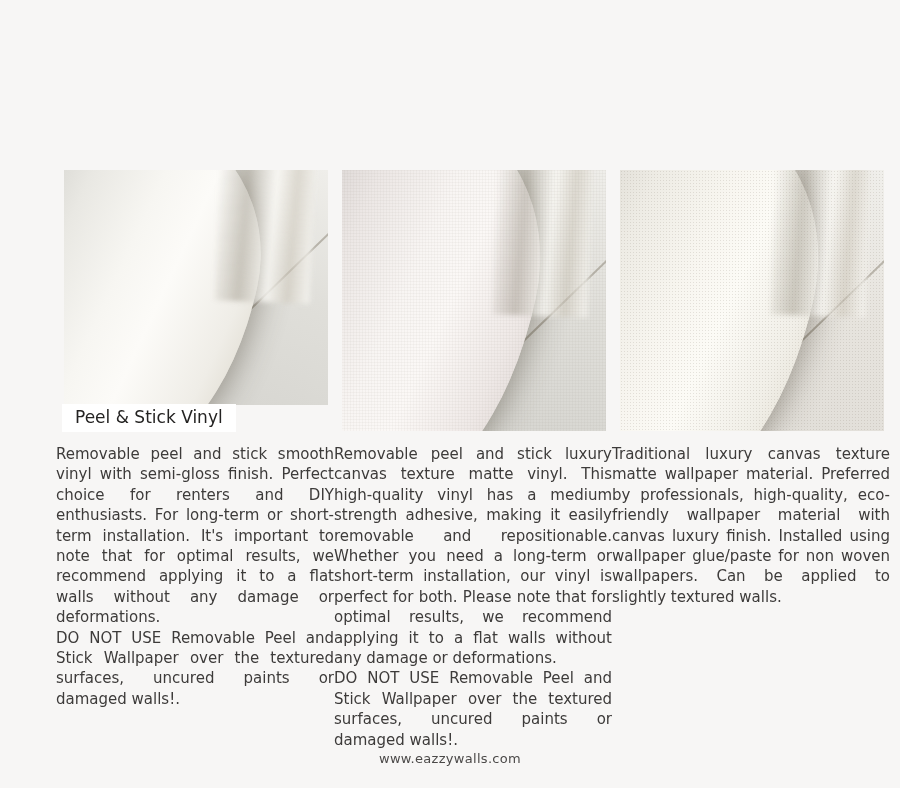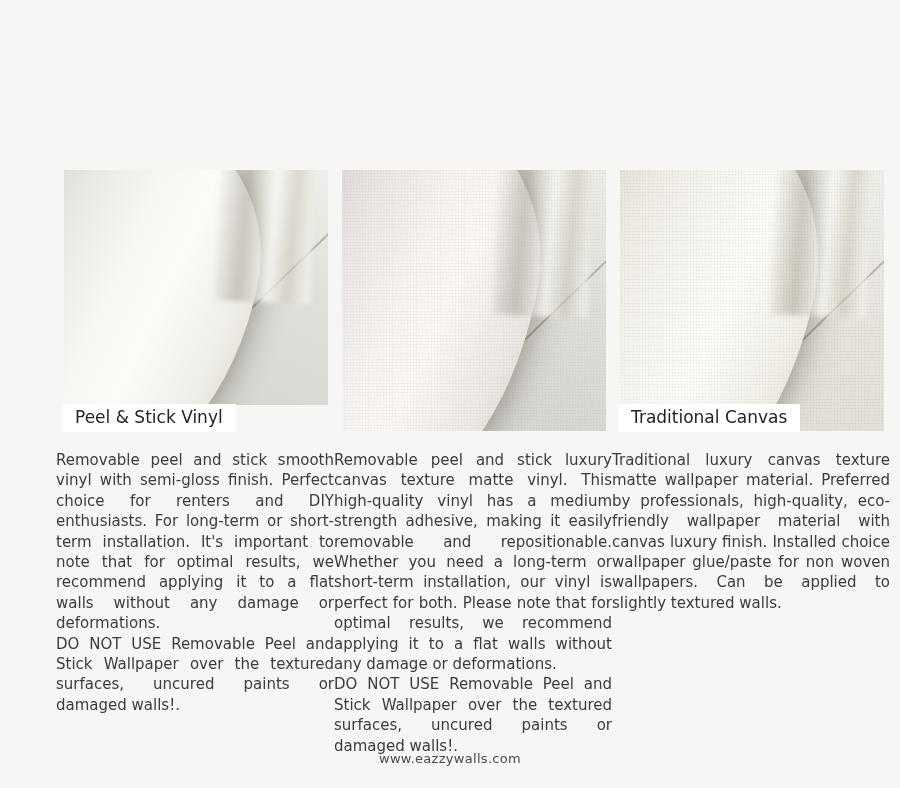--- a/index.html
+++ b/index.html
@@ -113,21 +113,21 @@
     background: var(--label-bg, #ffffff);
     padding: 3px 13px 5px;
     font-size: 17px;
     color: #242322;
     white-space: nowrap;
     z-index: 5;
   }
 
   
   .description {
-    margin-top: 17px;
+    margin-top: 11px;
     text-align: justify;
     font-size: 15px;
     line-height: 20.4px;
     color: var(--body-text, #3d3b3a);
   }
   .warning {
     display: block;
     text-align: justify;
     font-size: 15px;
     line-height: 20.4px;
@@ -186,23 +186,22 @@
 
     <div class="column">
       <div class="media">
         <div class="photo photo-tall photo--trad" title="traditional-canvas-texture-wallpaper-sheet-with-curled-corner">
           <div class="ph-base"></div>
           <div class="ph-edge"></div>
           <div class="ph-sheet"></div>
           <div class="ph-roll"></div>
           <div class="ph-texture"></div>
         </div>
-        <div class="material-label">Traditional Canvas</div>
       </div>
-      <div class="description">Traditional luxury canvas texture matte wallpaper material. Preferred by professionals, high-quality, eco-friendly wallpaper material with canvas luxury finish. Installed choice wallpaper glue/paste for non woven wallpapers. Can be applied to slightly textured walls.</div>
+      <div class="description">Traditional luxury canvas texture matte wallpaper material. Preferred by professionals, high-quality, eco-friendly wallpaper material with canvas luxury finish. Installed using wallpaper glue/paste for non woven wallpapers. Can be applied to slightly textured walls.</div>
 
     </div>
 
   </div>
 
   <div class="footer">
     <span>www.eazzywalls.com</span>
   </div>
 
 </div>

